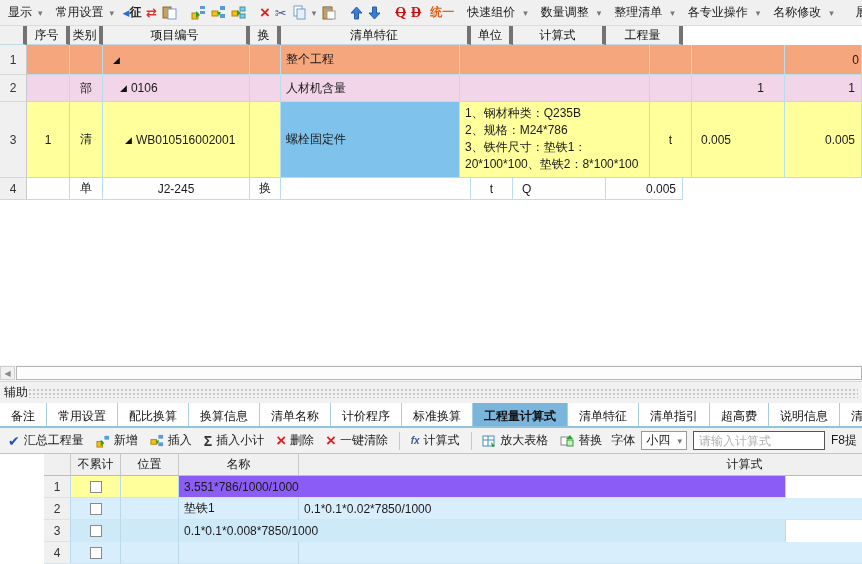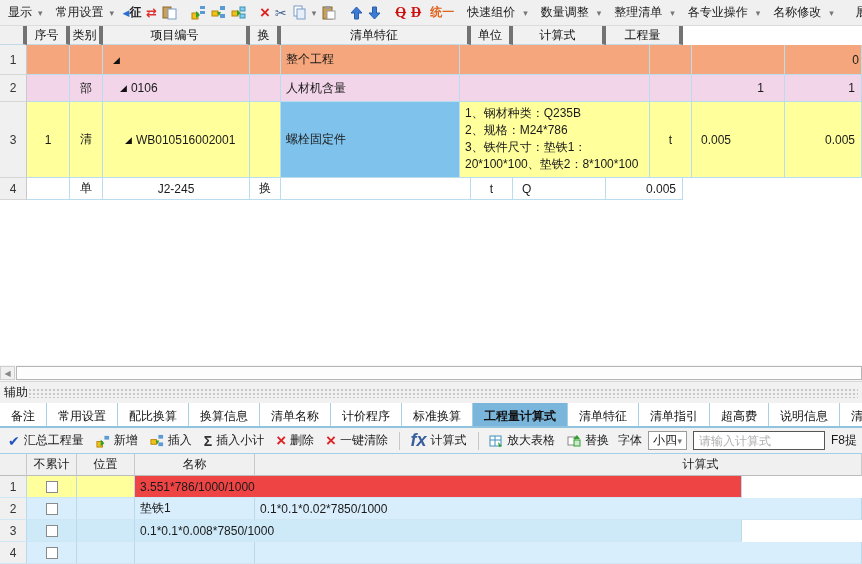--- a/index.html
+++ b/index.html
@@ -13,21 +13,21 @@
   .tb-sep { width:1px; height:18px; background:#c8c8c8; margin:0 2px; }
   .tb-icon { display:flex; align-items:center; justify-content:center; width:18px; height:18px; }
   .ic-close { color:#d22; font-size:17px; font-weight:bold; line-height:16px; }
   .ic-cut { color:#44618f; font-size:14px; }
   .ic-qd { font-family:"Liberation Serif","DejaVu Serif",serif; color:#c11; font-weight:bold; font-size:14px; text-decoration:line-through; }
   .ic-zheng { font-weight:bold; font-size:12px; color:#222; }
   .ic-zheng .za { color:#2a6fd0; font-size:9px; }
   .ic-mt { color:#d33; font-weight:bold; font-size:13px; }
   .ic-check { color:#2353c0; font-size:14px; font-weight:bold; }
   .ic-sigma { color:#333; font-size:14px; font-weight:bold; }
-  .ic-fx { color:#3a5f9e; font-style:italic; font-weight:bold; font-size:18px; }
+  .ic-fx { color:#3a5f9e; font-style:italic; font-weight:bold; font-size:10px; }
   .btn-unify { color:#e0621c; font-weight:bold; }
   .tb-label-btn { display:flex; align-items:center; gap:8px; padding:2px 4px; }
 
   
   .main-table { flex:0 0 auto; }
   .mt-row { display:flex; width:862px; }
   .cell { border-right:1px solid #b9dcee; border-bottom:1px solid #b9dcee; display:flex; align-items:center; overflow:hidden; }
   .hdr .cell { background:#f1f1f1; justify-content:center; border-right:4px solid #737373; border-bottom:1px solid #c3d9e6; color:#111; }
   .rn { background:#f0f0f0 !important; justify-content:center; color:#333; border-right:1px solid #c9c9c9; border-bottom:1px solid #d6d6d6; }
   .c0{width:27px;} .c1{width:43px;} .c2{width:33px;} .c3{width:147px;} .c4{width:31px;}
@@ -59,27 +59,27 @@
   .tab.active { background:#7AB6DB; font-weight:bold; }
 
   
   .toolbar-bottom { flex:0 0 26px; background:#f2f2f2; border-bottom:1px solid #9fd0e8; display:flex; align-items:center; gap:6px; padding:0 5px; white-space:nowrap; overflow:hidden; }
   .tb2-btn { display:flex; align-items:center; gap:4px; padding:2px 3px; }
   .font-select { display:flex; align-items:center; justify-content:space-between; width:68px; height:19px; background:#fff; border:1px solid #9a9a9a; padding:0 4px; }
   .calc-input { width:132px; height:19px; border:1px solid #555; padding:0 5px; font-size:12px; font-family:inherit; color:#333; }
   .calc-input::placeholder { color:#b0b0b0; }
 
   
-  .calc-table { flex:0 0 auto; overflow:hidden; }
+  .calc-table { flex:0 0 auto; overflow:hidden;padding-left:44px; }
   .ct-row { display:flex; width:862px; height:22px; }
   .ct-row .cell { border-right:1px solid #bcd9ea; border-bottom:1px solid #cfe7f5; }
   .ct-hdr .cell { background:#f0f0f0; justify-content:center; border-right:1px solid #c9c9c9; border-bottom:1px solid #bcbcbc; }
   .b0{width:27px;} .b1{width:50px;} .b2{width:58px;} .b3{width:120px;} .b4{width:607px;}
   .ct-hdr .b4 { justify-content:center; padding-left:285px; }
-  .bg-sel { background:#ef4444; }
+  .bg-sel { background:#8b5cf6; }
   .bg-lblue { background:#D9EEFC; }
   .bg-lblue2 { background:#CEE9F8; }
   .checkbox { width:12px; height:12px; background:#fff; border:1px solid #8a8a8a; }
 
   svg { display:block; }
 </style>
 </head>
 <body>
 
 <div id="app">

